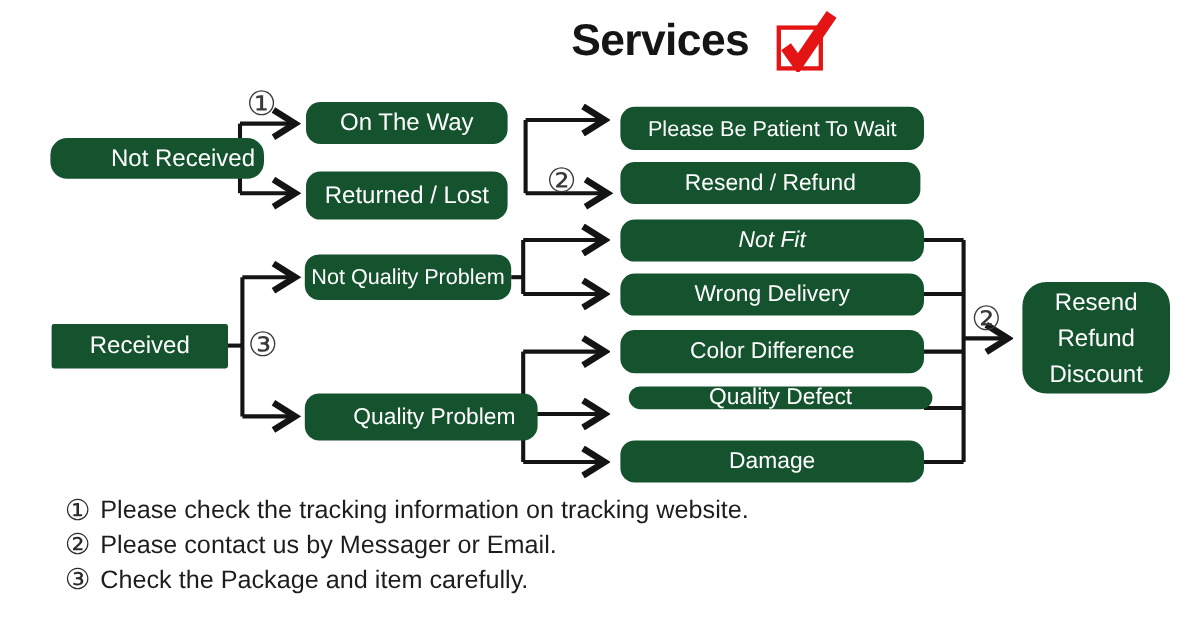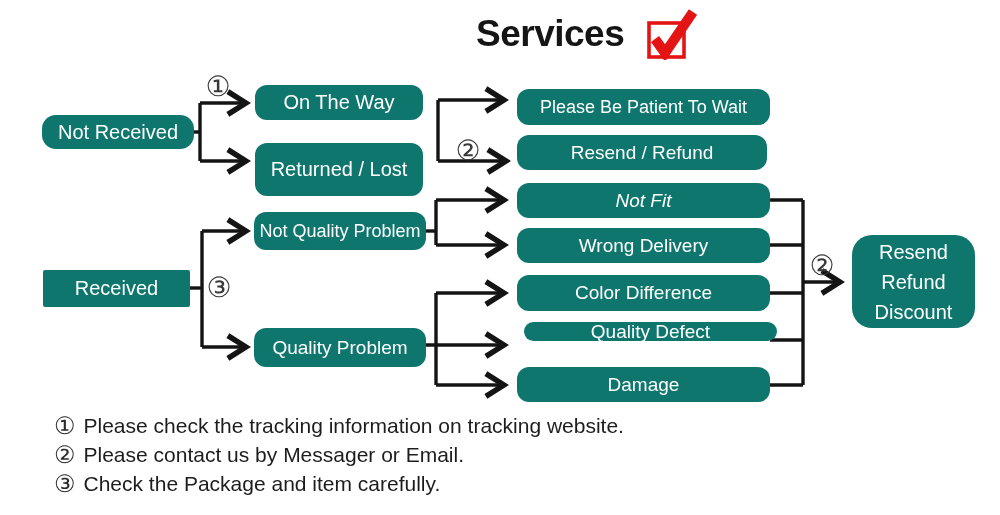--- a/index.html
+++ b/index.html
@@ -7,30 +7,30 @@
 
   
   .title-row{position:absolute;left:476px;top:8px;display:flex;align-items:center;gap:20px;}
   .page-title{margin:0;font-size:37px;font-weight:700;color:#151515;letter-spacing:-0.5px;line-height:1.2;}
   .checkbox-svg{display:block;margin-top:0px;}
 
   
   .wires{position:absolute;left:0;top:0;width:1000px;height:515px;}
 
   
-  .node{position:absolute;background:#0f766e;color:#ffffff;display:flex;align-items:center;
+  .node{position:absolute;background:#14532d;color:#ffffff;display:flex;align-items:center;
         justify-content:center;text-align:center;border-radius:12px;font-size:19px;white-space:nowrap;}
-  #n-not-received      {left:42px;  top:115px; width:152px; height:34px; font-size:20px; border-radius:14px;}
+  #n-not-received      {left:42px;  top:115px; width:135px; height:34px; font-size:20px; border-radius:14px;padding-left:43px;}
   #n-on-the-way        {left:255px; top:85px;  width:168px; height:35px; font-size:20px;}
-  #n-returned-lost     {left:255px; top:143px; width:168px; height:53px; font-size:20px;}
+  #n-returned-lost     {left:255px; top:143px; width:168px; height:40px; font-size:20px;}
   #n-please-wait       {left:517px; top:89px;  width:253px; height:36px; font-size:18px;}
   #n-resend-refund     {left:517px; top:135px; width:250px; height:35px; font-size:19px;}
   #n-received          {left:43px;  top:270px; width:147px; height:37px; font-size:20px; border-radius:2px;}
   #n-not-quality       {left:254px; top:212px; width:172px; height:38px; font-size:18px;}
-  #n-quality-problem   {left:254px; top:328px; width:172px; height:39px; font-size:19px;}
+  #n-quality-problem   {left:254px; top:328px; width:172px; height:39px; font-size:19px;padding-left:22px;}
   #n-not-fit           {left:517px; top:183px; width:253px; height:35px;font-style:italic;}
   #n-wrong-delivery    {left:517px; top:228px; width:253px; height:35px;}
   #n-color-difference  {left:517px; top:275px; width:253px; height:36px;}
   #n-quality-defect    {left:524px; top:322px; width:253px; height:19px;}
   #n-damage            {left:517px; top:367px; width:253px; height:35px;}
   #n-final             {left:852px; top:235px; width:123px; height:93px; flex-direction:column;
                         font-size:20px; line-height:30px; border-radius:20px;}
 
   
   .cmark{position:absolute;transform:translate(-50%,-50%);color:#3a3a3a;font-size:28px;line-height:1;}

